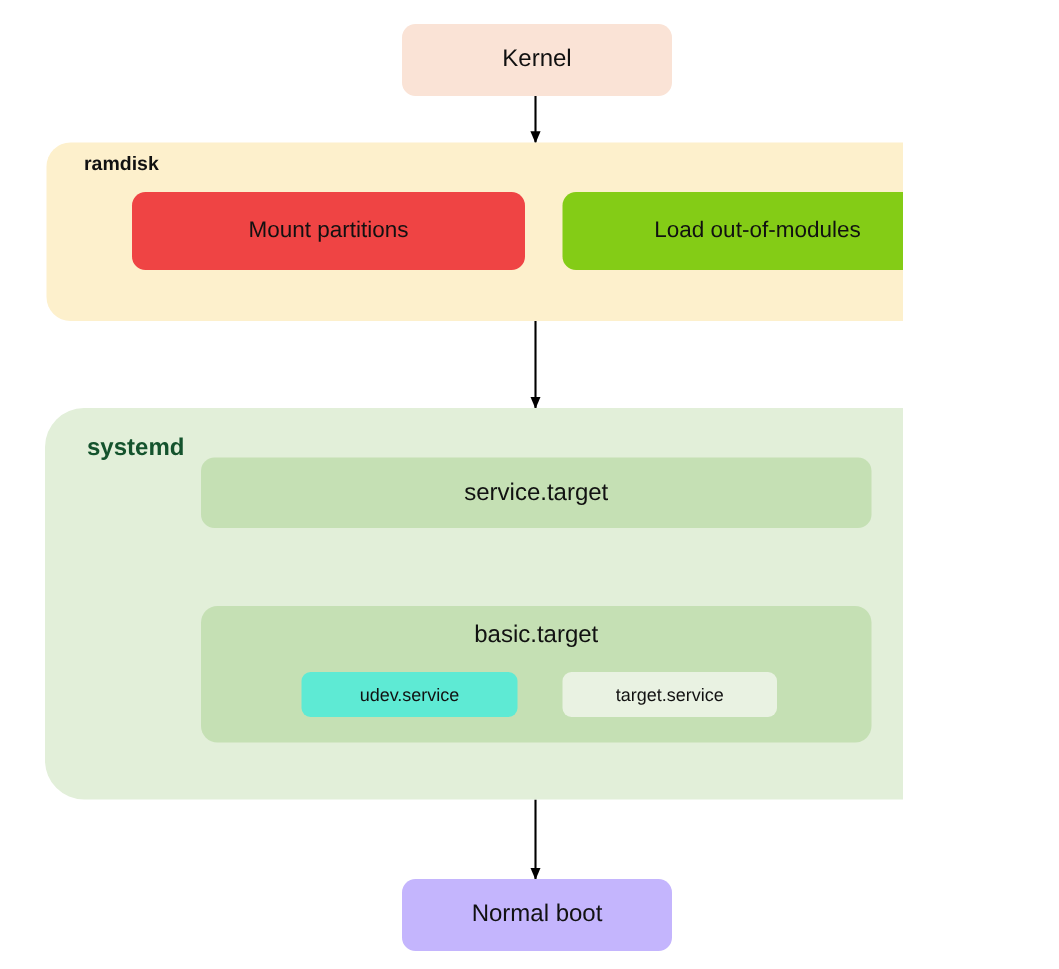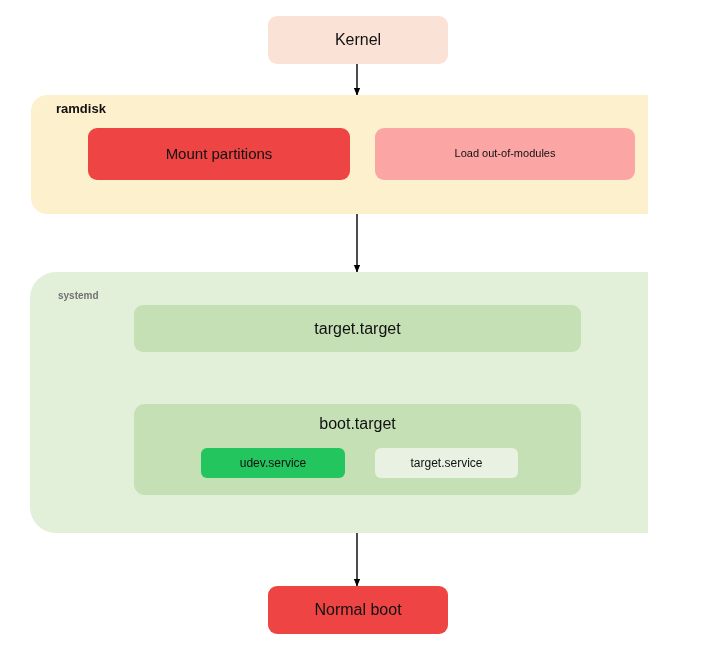--- a/index.html
+++ b/index.html
@@ -11,21 +11,20 @@
   body {
     font-family: "Liberation Sans", sans-serif;
     color: #111111;
   }
   #stage {
     position: relative;
     width: 602px;
     height: 646px;
     background: #ffffff;
     overflow: hidden;
-    padding-left: 46px;
   }
   .node {
     position: absolute;
     box-sizing: border-box;
     display: flex;
     align-items: center;
     justify-content: center;
     text-align: center;
     line-height: 1.2;
   }
@@ -64,41 +63,41 @@
     height: 52px;
     background: #ef4444;
     border-radius: 9px;
     font-size: 15px;
   }
   #load-modules-box {
     left: 375px;
     top: 128px;
     width: 260px;
     height: 52px;
-    background: #fca5a5;
-    border-radius: 9px;
-    font-size: 11px;
+    background: #84cc16;
+    border-radius: 9px;
+    font-size: 15px;
   }
   
   #systemd-group {
     position: absolute;
     left: 30px;
     top: 272px;
     width: 657px;
     height: 261px;
     background: #E2EFD9;
     border-radius: 26px;
   }
   #systemd-label {
     position: absolute;
     left: 28px;
     top: 18px;
-    font-size: 10px;
+    font-size: 16px;
     font-weight: bold;
-    color: #737373;
+    color: #14532d;
   }
   #sysinit-target-box {
     left: 134px;
     top: 305px;
     width: 447px;
     height: 47px;
     background: #C5E0B4;
     border-radius: 9px;
     font-size: 16px;
   }
@@ -117,40 +116,40 @@
     right: 0;
     top: 11px;
     text-align: center;
     font-size: 16px;
   }
   #udev-service-box {
     left: 201px;
     top: 448px;
     width: 144px;
     height: 30px;
-    background: #22c55e;
+    background: #5eead4;
     border-radius: 6px;
     font-size: 12px;
   }
   #smack-service-box {
     left: 375px;
     top: 448px;
     width: 143px;
     height: 30px;
     background: #E9F2E2;
     border-radius: 6px;
     font-size: 12px;
   }
   
   #normal-boot-box {
     left: 268px;
     top: 586px;
     width: 180px;
     height: 48px;
-    background: #ef4444;
+    background: #c4b5fd;
     border-radius: 9px;
     font-size: 16px;
   }
   
   #arrow-layer {
     position: absolute;
     left: 0;
     top: 0;
     width: 706px;
     height: 646px;
@@ -188,25 +187,25 @@
 
   <div class="node" id="load-modules-box">
     <span>Load out-of-modules</span>
   </div>
 
   <div id="systemd-group">
     <div id="systemd-label">systemd</div>
   </div>
 
   <div class="node" id="sysinit-target-box">
-    <span>target.target</span>
+    <span>service.target</span>
   </div>
 
   <div id="basic-target-box">
-    <div id="basic-target-label">boot.target</div>
+    <div id="basic-target-label">basic.target</div>
   </div>
 
   <div class="node" id="udev-service-box">
     <span>udev.service</span>
   </div>
 
   <div class="node" id="smack-service-box">
     <span>target.service</span>
   </div>
 

